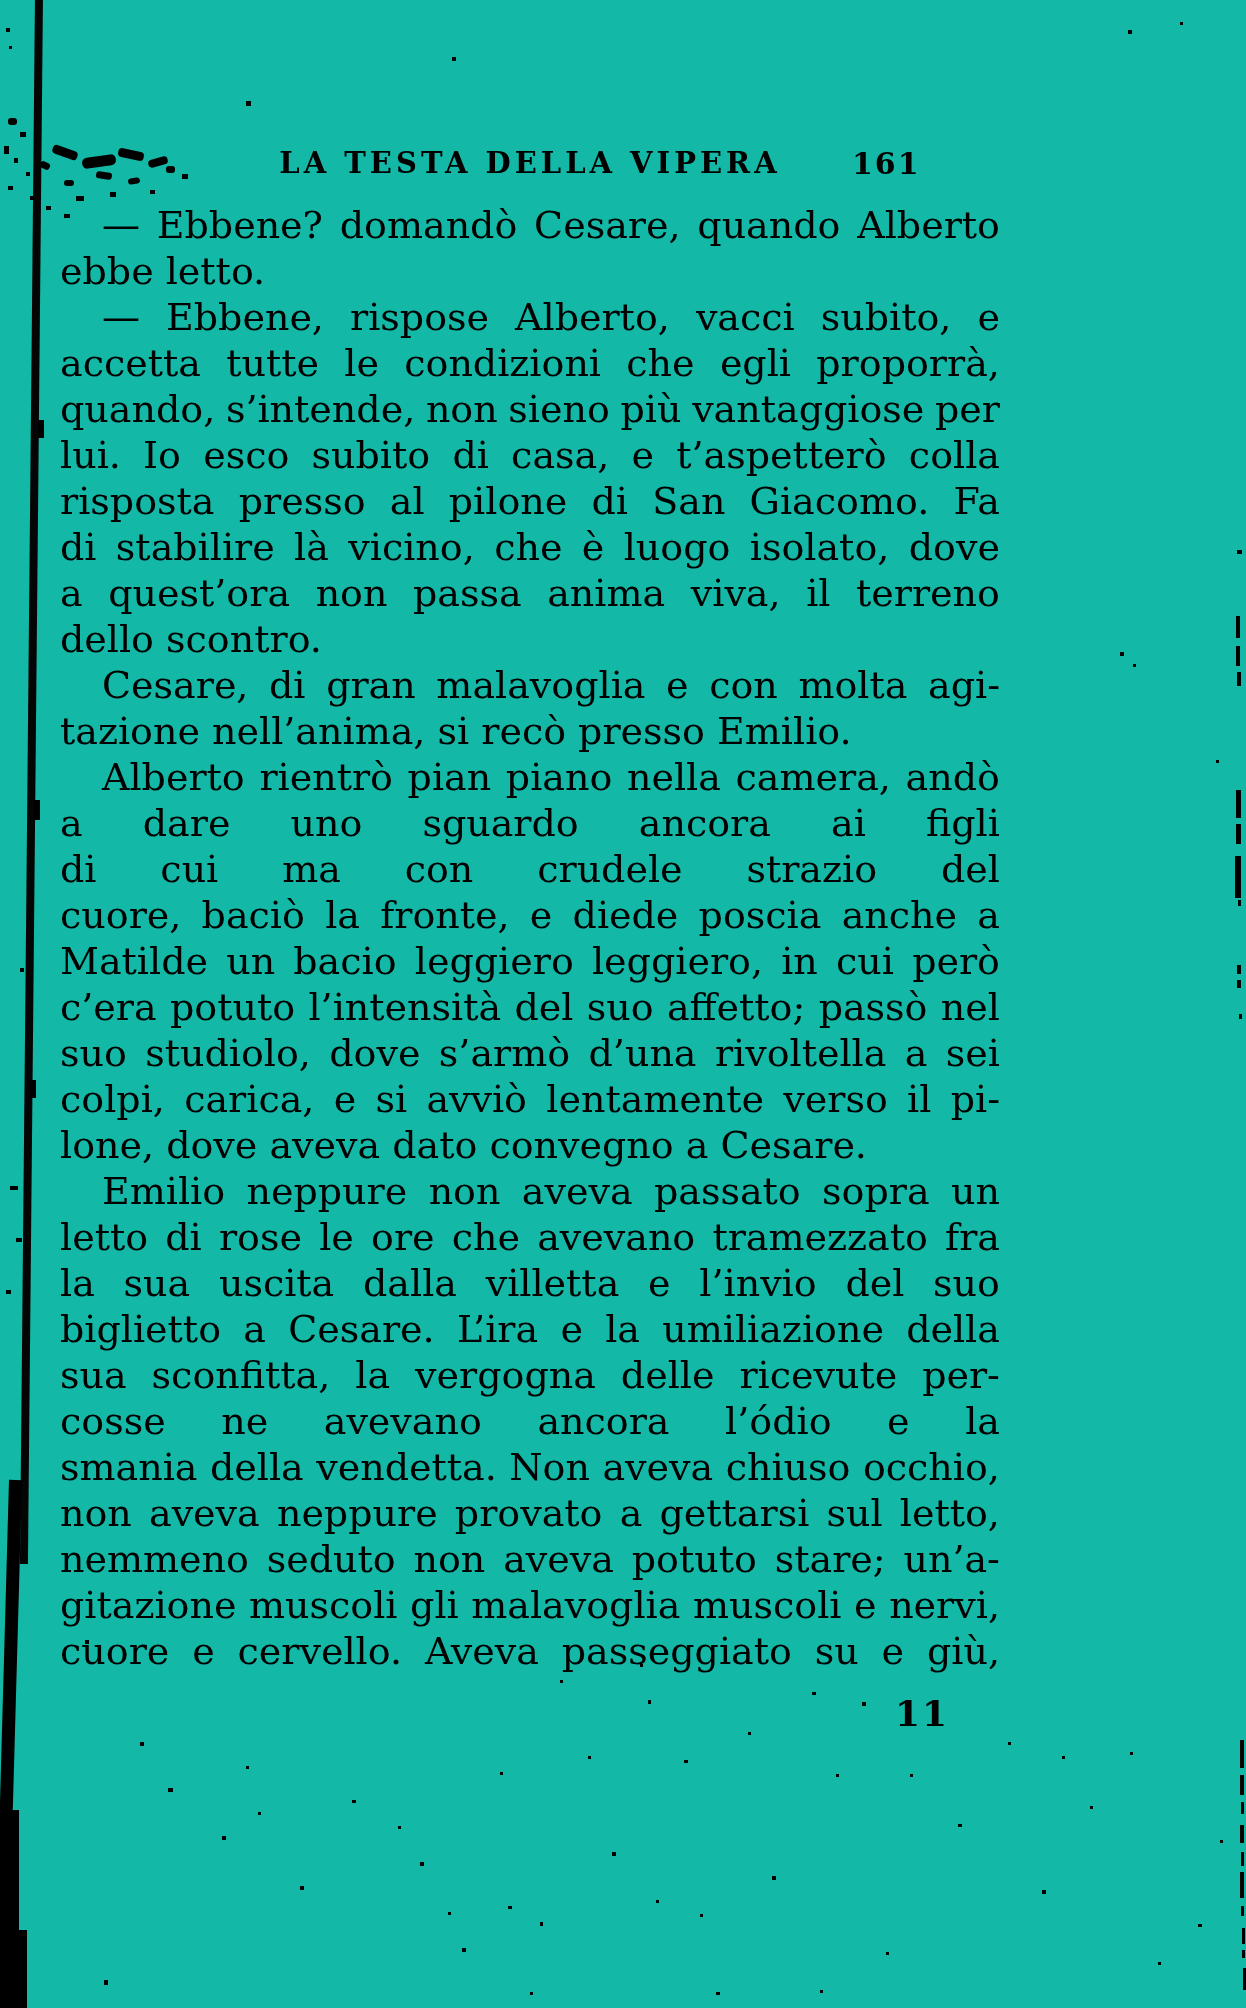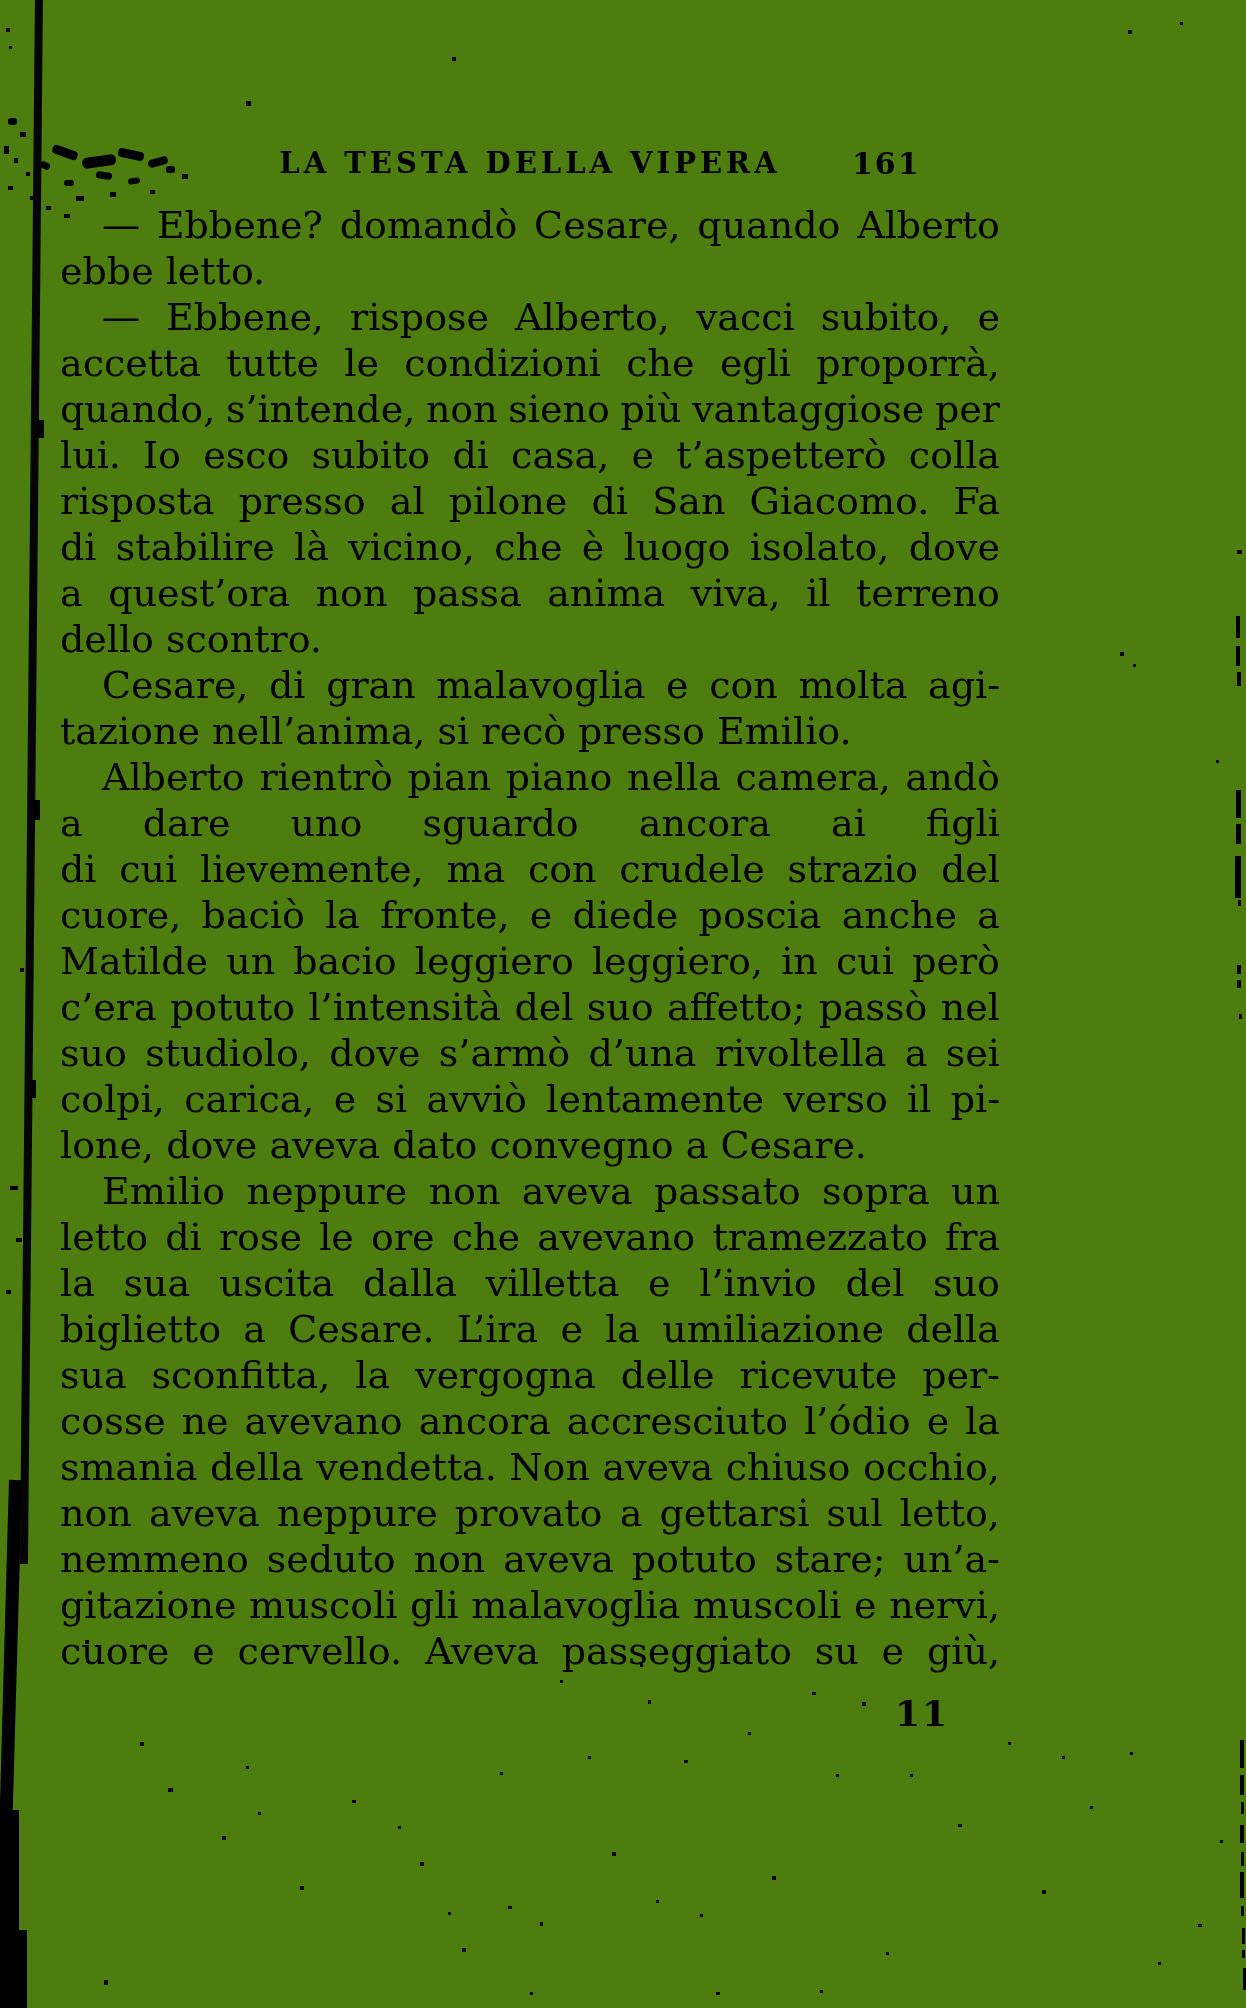--- a/index.html
+++ b/index.html
@@ -1,19 +1,19 @@
 <!DOCTYPE html>
 <html><head>
 <meta charset="utf-8">
 <style>
   html,body{margin:0;padding:0;background:#777;}
   .page{
     position:relative;
     width:1246px;height:2008px;
-    background:#4d7c0f;
+    background:#14b8a6;
     overflow:hidden;
     font-family:"DejaVu Serif","Liberation Serif",serif;
     color:#000;
   }
   
   .header{position:absolute;top:146px;left:60px;width:940px;height:40px;}
   .running-title{
     display:block;text-align:center;
     font-size:29px;font-weight:bold;letter-spacing:4px;
     white-space:nowrap;
@@ -164,21 +164,20 @@
         <span>dare</span>
         <span>uno</span>
         <span>sguardo</span>
         <span>ancora</span>
         <span>ai</span>
         <span>figli</span>
       </div>
       <div class="line j">
         <span>di</span>
         <span>cui</span>
-        <span>lievemente,</span>
         <span>ma</span>
         <span>con</span>
         <span>crudele</span>
         <span>strazio</span>
         <span>del</span>
       </div>
       <div class="line j">
         <span>cuore,</span>
         <span>baciò</span>
         <span>la</span>
@@ -279,21 +278,20 @@
         <span>vergogna</span>
         <span>delle</span>
         <span>ricevute</span>
         <span>per-</span>
       </div>
       <div class="line j">
         <span>cosse</span>
         <span>ne</span>
         <span>avevano</span>
         <span>ancora</span>
-        <span>accresciuto</span>
         <span>l’ódio</span>
         <span>e</span>
         <span>la</span>
       </div>
       <div class="line j">
         <span>smania</span>
         <span>della</span>
         <span>vendetta.</span>
         <span>Non</span>
         <span>aveva</span>

